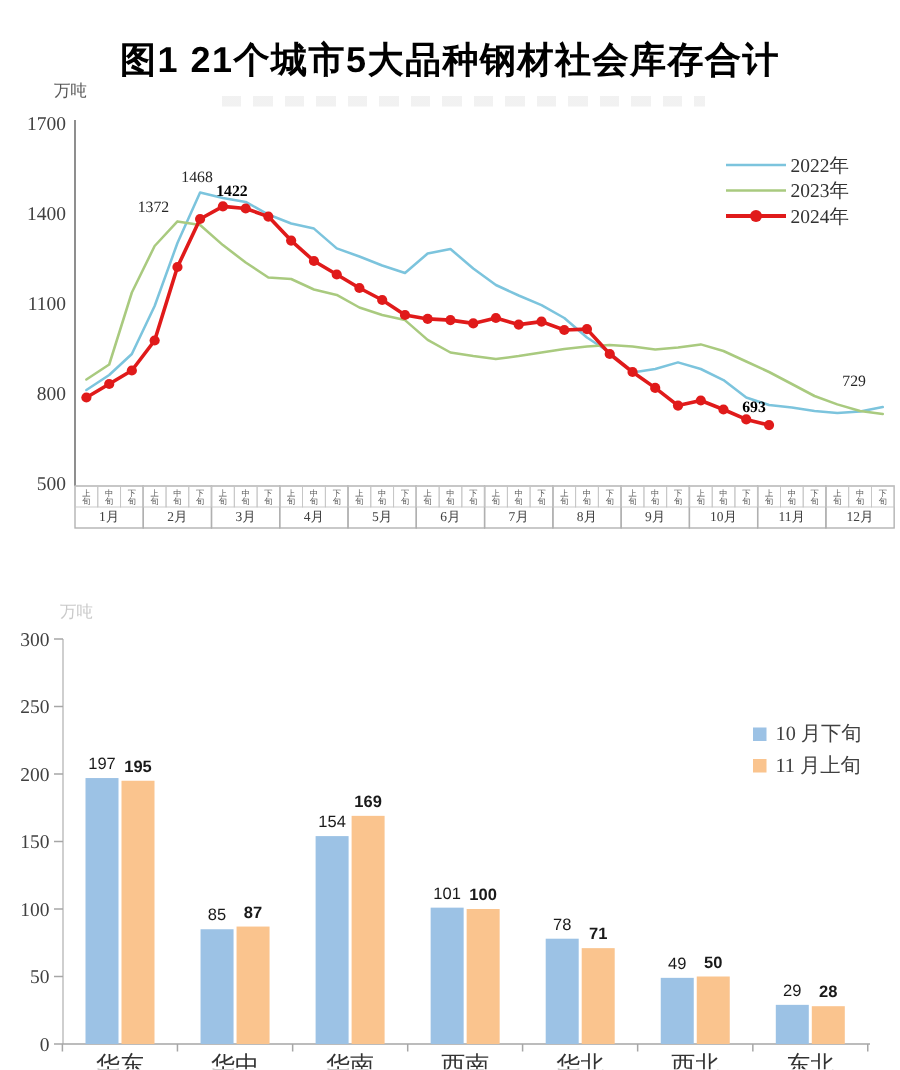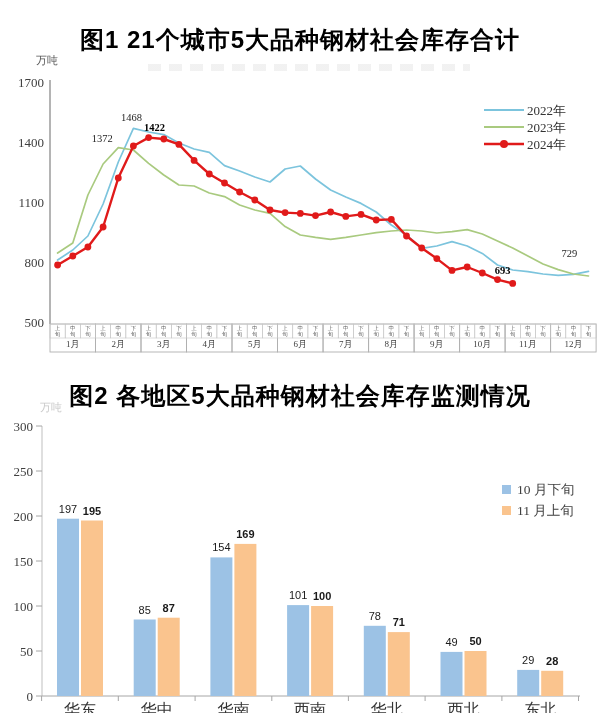--- a/index.html
+++ b/index.html
@@ -191,21 +191,20 @@
           <text x="527" y="79.5" class="t-leg">2023年</text>
         </g>
         <g>
           <line x1="484" y1="92" x2="524" y2="92" stroke="#E01A1A" stroke-width="2.6"></line>
           <circle cx="504" cy="92" r="4" fill="#E01A1A"></circle>
           <text x="527" y="96.5" class="t-leg">2024年</text>
         </g>
       </svg>
     </div>
 
-  <h1 id="title2" class="chart-title">图2 各地区5大品种钢材社会库存监测情况</h1>
   <div id="unit2" class="unit-label">万吨</div>
   <div id="fig2" class="fig">
       <svg viewBox="0 0 600 313" width="600" height="313">
         <line x1="42" y1="21" x2="42" y2="291" stroke="#bfbfbf" stroke-width="1"></line>
         <line x1="42" y1="291" x2="580" y2="291" stroke="#a6a6a6" stroke-width="1"></line>
         <line x1="36" y1="21.0" x2="42" y2="21.0" stroke="#a6a6a6" stroke-width="1"></line>
         <text x="33" y="25.5" text-anchor="end" class="t-ax2">300</text>
         <line x1="36" y1="66.0" x2="42" y2="66.0" stroke="#a6a6a6" stroke-width="1"></line>
         <text x="33" y="70.5" text-anchor="end" class="t-ax2">250</text>
         <line x1="36" y1="111.0" x2="42" y2="111.0" stroke="#a6a6a6" stroke-width="1"></line>

